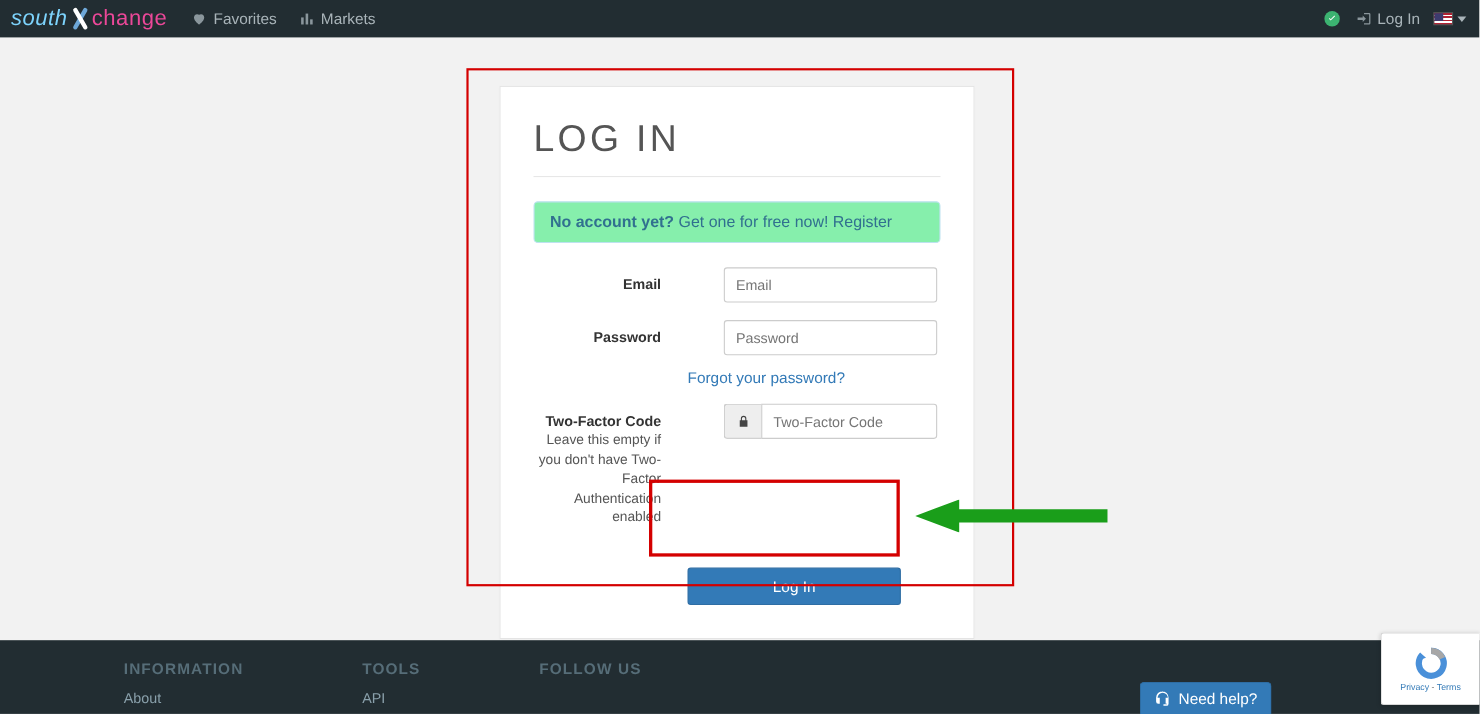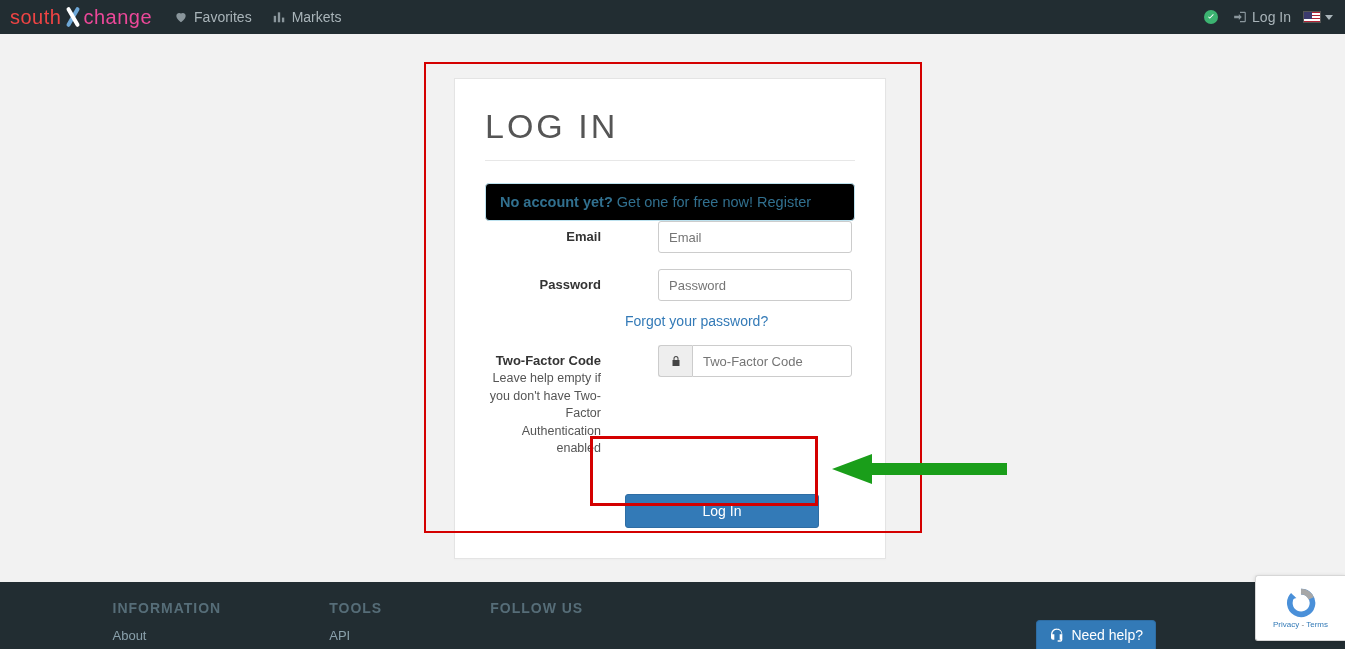--- a/index.html
+++ b/index.html
@@ -1,20 +1,20 @@
 <!DOCTYPE html>
 <html><head>
 <meta charset="utf-8">
 <style>
   * { box-sizing: border-box; }
   html, body { margin:0; padding:0; width:1345px; height:649px; font-family: "Helvetica Neue", Helvetica, Arial, sans-serif; background:#f2f2f2; color:#333; }
   a { color:#337ab7; text-decoration:none; }
   .navbar { width:100%; height:34px; background:#222d32; display:flex; align-items:center; padding:0 12px 0 4px; color:#a9b4b9; font-size:14px; position:relative; }
   .brand { display:flex; align-items:center; height:34px; padding:0 6px; margin-right:6px; cursor:pointer; }
-  .brand .south { color:#ef4444; font-weight:300; font-size:20px; letter-spacing:0.5px; }
+  .brand .south { color:#7dd3fc; font-weight:300; font-size:20px; letter-spacing:0.5px;font-style:italic; }
   .brand .x { display:inline-block; position:relative; width:18px; height:22px; margin:0 2px; }
   .brand .x::before, .brand .x::after { content:""; position:absolute; left:8px; top:0; width:4px; height:22px; border-radius:2px; }
   .brand .x::before { background:#6ea8d8; transform:rotate(30deg); }
   .brand .x::after  { background:#ffffff; transform:rotate(-30deg); }
   .brand .change { color:#ec4899; font-weight:400; font-size:20px; letter-spacing:0.5px; }
   .nav-item { display:flex; align-items:center; height:34px; padding:0 10px; cursor:pointer; }
   .nav-item .ico { margin-right:6px; display:inline-flex; }
   .spacer { flex:1; }
   .status-dot { width:14px; height:14px; border-radius:50%; background:#3cb371; display:flex; align-items:center; justify-content:center; margin-right:14px; cursor:pointer; }
   .status-dot svg { width:10px; height:10px; }
@@ -25,21 +25,21 @@
   .flag::before { content:""; position:absolute; inset:0; background:repeating-linear-gradient(#b22234 0 1.5px,#fff 1.5px 3px); }
   .flag::after { content:""; position:absolute; top:0; left:0; width:8px; height:7px; background:#3c3b6e; }
   .caret { margin-left:4px; width:0; height:0; border-left:4px solid transparent; border-right:4px solid transparent; border-top:5px solid #a9b4b9; }
   .annot-outer { position:absolute; top:62px; left:424px; width:498px; height:471px; border:2px solid #d40000; pointer-events:none; z-index:40; }
   .annot-inner { position:absolute; top:436px; left:590px; width:228px; height:70px; border:3px solid #d40000; pointer-events:none; z-index:40; }
   .arrow { position:absolute; top:454px; left:832px; z-index:41; pointer-events:none; }
 
   .panel { position:absolute; top:78px; left:454px; width:432px; background:#fff; border:1px solid #e4e4e4; padding:22px 30px 30px 30px; box-shadow:0 1px 2px rgba(0,0,0,0.02); }
   .panel h1 { font-weight:300; color:#555; font-size:34px; letter-spacing:3px; margin:6px 0 14px 0; text-transform:uppercase; }
   .hr { border:0; border-top:1px solid #e7e7e7; margin:0 0 22px 0; }
-  .alert { background:#000000; border:1px solid #bde2ef; color:#31708f; border-radius:4px; padding:10px 14px; font-size:14.5px; }
+  .alert { background:#86efac; border:1px solid #bde2ef; color:#31708f; border-radius:4px; padding:10px 14px; font-size:14.5px; margin-bottom:22px; }
   .alert b { font-weight:700; }
   .alert a { color:#31708f; }
   .form-row { display:flex; margin-bottom:16px;gap:45px; }
   .form-label { width:128px; text-align:right; padding-right:12px; font-size:13px; color:#333; font-weight:700; line-height:1.4; padding-top:7px; }
   .form-label.norm { font-weight:700; }
   .help-block { font-weight:400; color:#555; font-size:12.5px; }
   .form-control-wrap { flex:1; }
   input.form-control { width:194px; height:32px; border:1px solid #ccc; border-radius:3px; padding:4px 10px; font-size:13px; color:#555; }
   .forgot-row { margin:-4px 0 16px 140px; font-size:14px; }
   .input-group { display:flex; width:194px; }
@@ -134,21 +134,21 @@
     </div>
   </div>
 
   <div class="forgot-row">
     <a href="#">Forgot your password?</a>
   </div>
 
   <div class="form-row" style="align-items:flex-start;">
     <div class="form-label" style="padding-top:7px;">
       <div>Two-Factor Code</div>
-      <div class="help-block">Leave help empty if you don't have Two-Factor Authentication enabled</div>
+      <div class="help-block">Leave this empty if you don't have Two-Factor Authentication enabled</div>
     </div>
     <div class="form-control-wrap">
       <div class="input-group">
         <span class="addon">
           <svg viewBox="0 0 24 24">
               <path d="M17 10V7a5 5 0 0 0-10 0v3H5v12h14V10h-2zm-8-3a3 3 0 0 1 6 0v3H9V7z"></path>
             </svg>
         </span>
         <input class="form-control" type="text" placeholder="Two-Factor Code" style="">
       </div>

